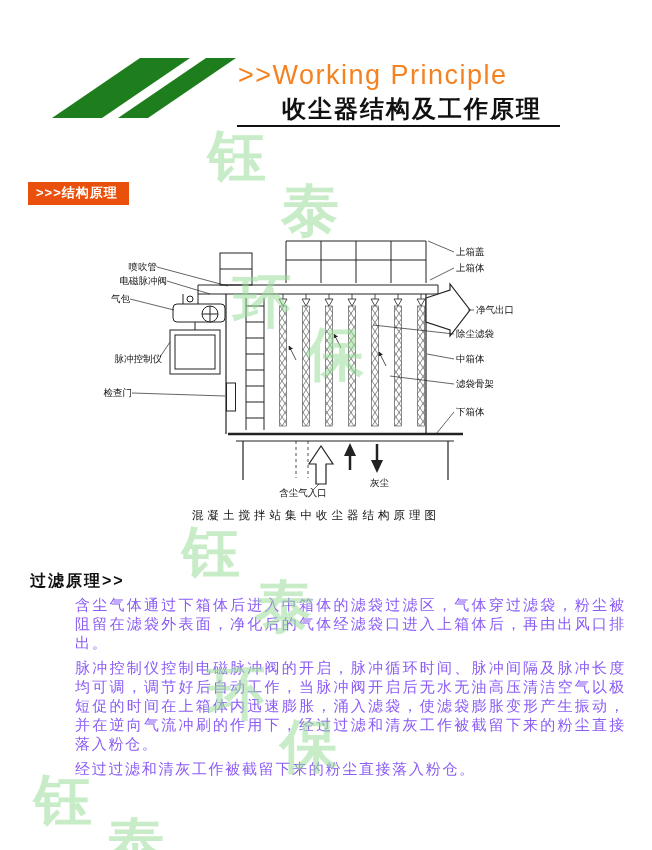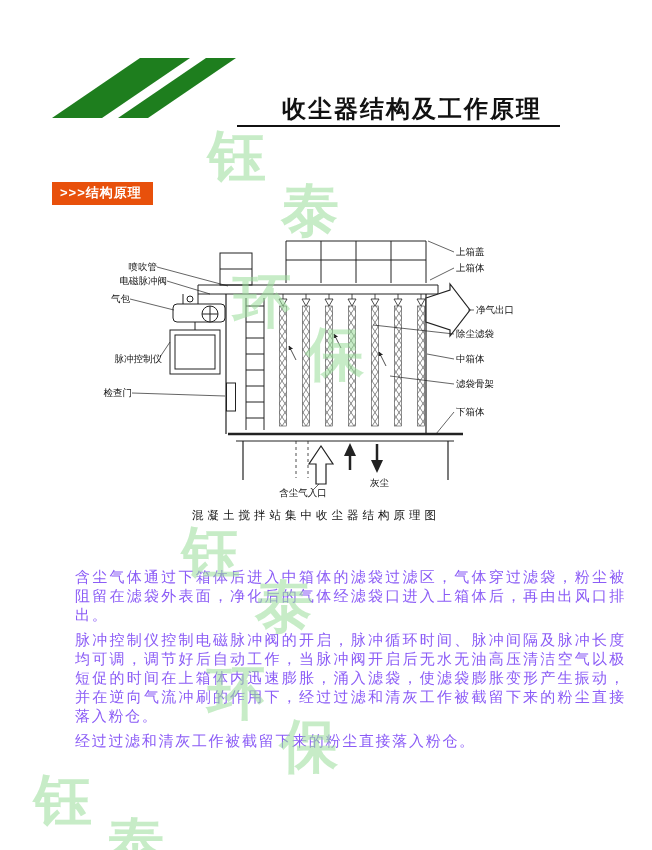--- a/index.html
+++ b/index.html
@@ -19,21 +19,21 @@
   .title-zh {
     position:absolute; left:282px; top:93px; font-size:24px; font-weight:bold;
     letter-spacing:2px; color:#111; white-space:nowrap;
   }
   .title-rule { position:absolute; left:237px; top:125px; width:323px; height:2px; background:#111; }
 
   
   .badge {
     position:absolute; left:28px; background:#e8500b; color:#fff;
     font-size:13px; font-weight:bold; letter-spacing:1px;
-    padding:2px 11px 3px 8px; white-space:nowrap;margin-left:24px;
+    padding:2px 11px 3px 8px; white-space:nowrap;
   }
   #badge-structure { top:182px; }
   #badge-working  { top:536px; }
 
   
   .diagram { position:absolute; left:78px; top:228px; }
   .diagram text { font-family:"Liberation Sans", sans-serif; fill:#111; }
   .dlabel { font-size:9.5px; }
   .dcaption { font-size:11.5px; letter-spacing:4px; }
 
@@ -54,20 +54,21 @@
 </head>
 <body>
 
 <div class="page">
 
   <svg class="stripes" width="190" height="60" viewBox="0 0 190 60">
     <polygon points="0,60 88,0 138,0 50,60" fill="#1e7e1e"></polygon>
     <polygon points="66,60 154,0 184,0 96,60" fill="#1e7e1e"></polygon>
   </svg>
 
+  <div class="title-en">&gt;&gt;Working Principle</div>
   <div class="title-zh">收尘器结构及工作原理</div>
   <div class="title-rule"></div>
 
   <div class="badge" id="badge-structure">&gt;&gt;&gt;结构原理</div>
 
   <svg class="diagram" width="500" height="302" viewBox="0 0 500 302">
     <defs>
       <pattern id="baghatch" width="6" height="9" patternUnits="userSpaceOnUse">
         <path d="M0,0 L6,9 M6,0 L0,9" stroke="#555" stroke-width="0.7" fill="none"></path>
       </pattern>
@@ -216,20 +217,21 @@
     <text class="dlabel" x="378" y="159">滤袋骨架</text>
     <text class="dlabel" x="378" y="187">下箱体</text>
     <text class="dlabel" x="225" y="268" text-anchor="middle">含尘气入口</text>
     <text class="dlabel" x="292" y="258">灰尘</text>
 
     <text class="dcaption" x="238" y="291" text-anchor="middle">混凝土搅拌站集中收尘器结构原理图</text>
   </svg>
 
 
   <div class="content">
+    <div class="sec-heading">过滤原理&gt;&gt;</div>
     <div class="sec-body">含尘气体通过下箱体后进入中箱体的滤袋过滤区，气体穿过滤袋，粉尘被阻留在滤袋外表面，净化后的气体经滤袋口进入上箱体后，再由出风口排出。</div>
 
     <div class="sec-body">脉冲控制仪控制电磁脉冲阀的开启，脉冲循环时间、脉冲间隔及脉冲长度均可调，调节好后自动工作，当脉冲阀开启后无水无油高压清洁空气以极短促的时间在上箱体内迅速膨胀，涌入滤袋，使滤袋膨胀变形产生振动，并在逆向气流冲刷的作用下，经过过滤和清灰工作被截留下来的粉尘直接落入粉仓。</div>
 
     <div class="sec-body">经过过滤和清灰工作被截留下来的粉尘直接落入粉仓。</div>
   </div>
 
   <span class="wmc" style="left:208px; top:128px;">钰</span>
   <span class="wmc" style="left:281px; top:181px;">泰</span>
   <span class="wmc" style="left:233px; top:272px;">环</span>

